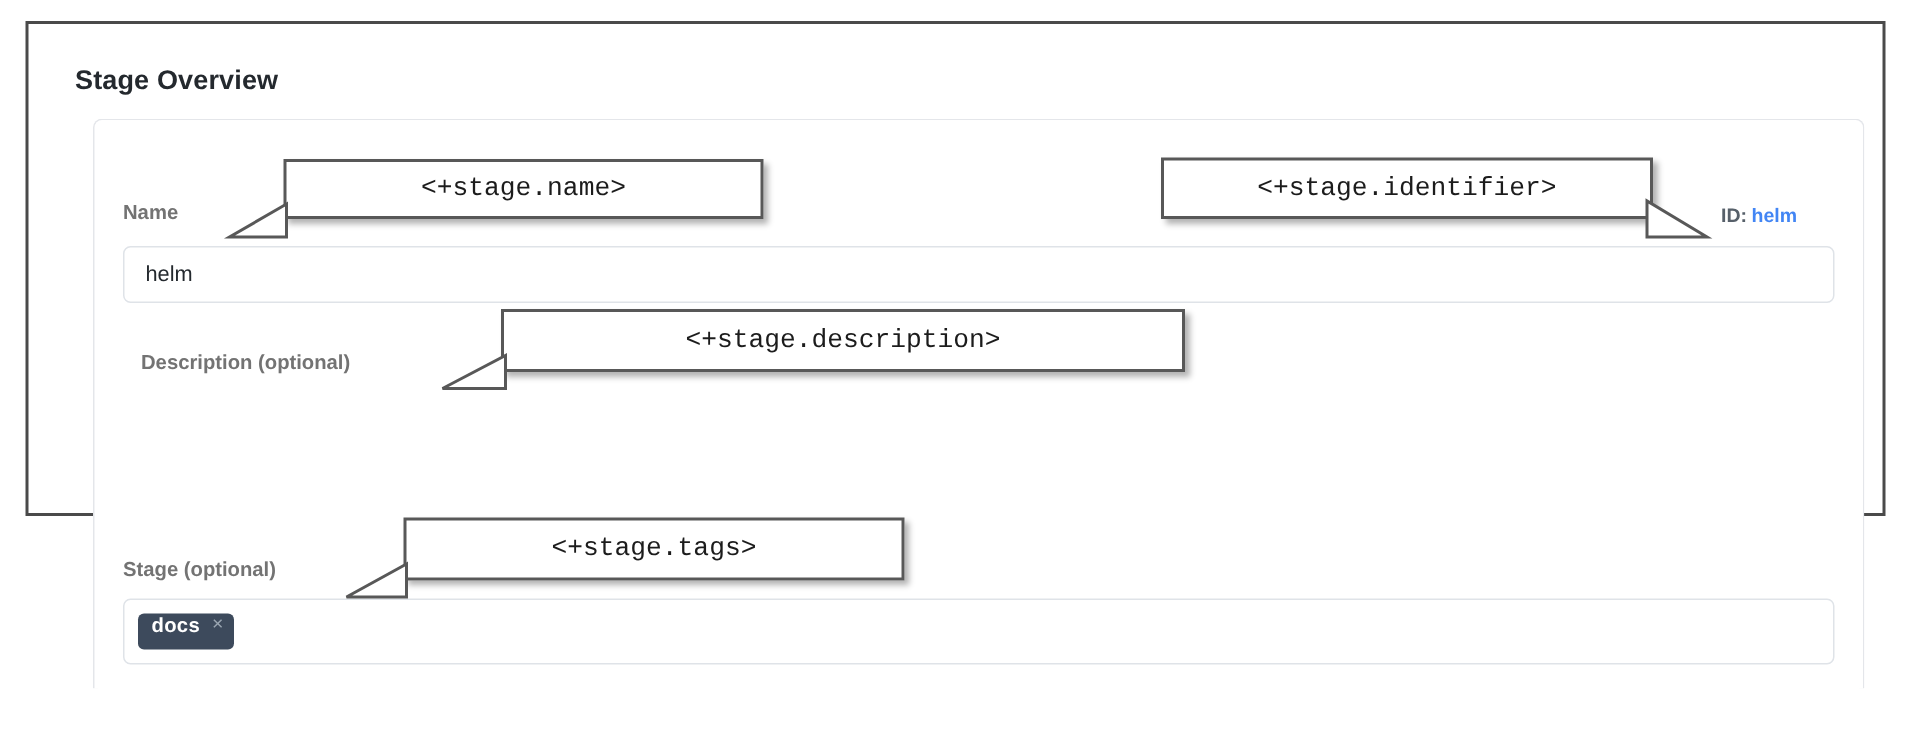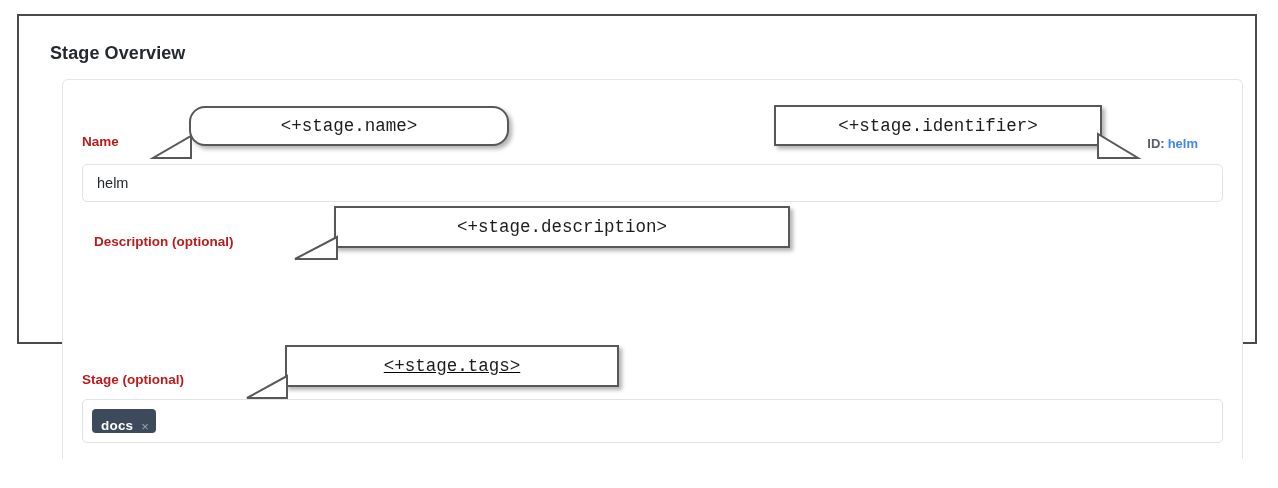--- a/index.html
+++ b/index.html
@@ -51,21 +51,21 @@
     border-bottom: none;
     border-radius: 6px 6px 0 0;
     box-sizing: border-box;
   }
 
   
   .field-label {
     position: absolute;
     font-size: 13.5px;
     font-weight: bold;
-    color: #b91c1c;
+    color: #737373;
     white-space: nowrap;
   }
 
   .text-input {
     position: absolute;
     background: #ffffff;
     border: 1px solid #dfe3e8;
     border-radius: 5px;
     box-sizing: border-box;
     font-family: "Liberation Sans", sans-serif;
@@ -113,21 +113,21 @@
     height: 13px;
     pointer-events: none;
   }
 
   
   #label-tags  { left: 63px; top: 356px; }
   #input-tags  { left: 63px; top: 383px; width: 1141px; height: 44px; padding: 0 9px; }
 
   .tag-chip {
     display: inline-flex;
-    align-items: flex-end;
+    align-items: flex-start;
     background: #3d4a5c;
     border-radius: 4px;
     height: 24px;
     padding: 0 7px 0 9px;
     font-size: 13.5px;
     font-weight: bold;
     color: #ffffff;
     letter-spacing: 0.2px;
   }
   .tag-chip .chip-close {
@@ -158,32 +158,32 @@
     z-index: 2;
   }
   .callout-tail {
     position: absolute;
     overflow: visible;
     z-index: 3;
   }
 
   
   #callout-stage-name   { left: 170px; top: 90px; }
-  #callout-stage-name .callout-box { width: 320px; height: 40px; border-radius: 16px; }
+  #callout-stage-name .callout-box { width: 320px; height: 40px; }
   #callout-stage-name .callout-tail { left: -36px; top: 30px; }
 
   #callout-stage-identifier { left: 755px; top: 89px; }
   #callout-stage-identifier .callout-box { width: 328px; height: 41px; }
   #callout-stage-identifier .callout-tail { left: 322px; top: 29px; }
 
   #callout-stage-description { left: 315px; top: 190px; }
   #callout-stage-description .callout-box { width: 456px; height: 42px; }
   #callout-stage-description .callout-tail { left: -39px; top: 31px; }
 
-  #callout-stage-tags { left: 266px; top: 329px; text-decoration: underline; }
+  #callout-stage-tags { left: 250px; top: 329px; }
   #callout-stage-tags .callout-box { width: 334px; height: 42px; }
   #callout-stage-tags .callout-tail { left: -38px; top: 31px; }
 </style>
 </head>
 <body>
 
 <div id="screenshot-frame">
 
   <div id="panel-heading">Stage Overview</div>
 

